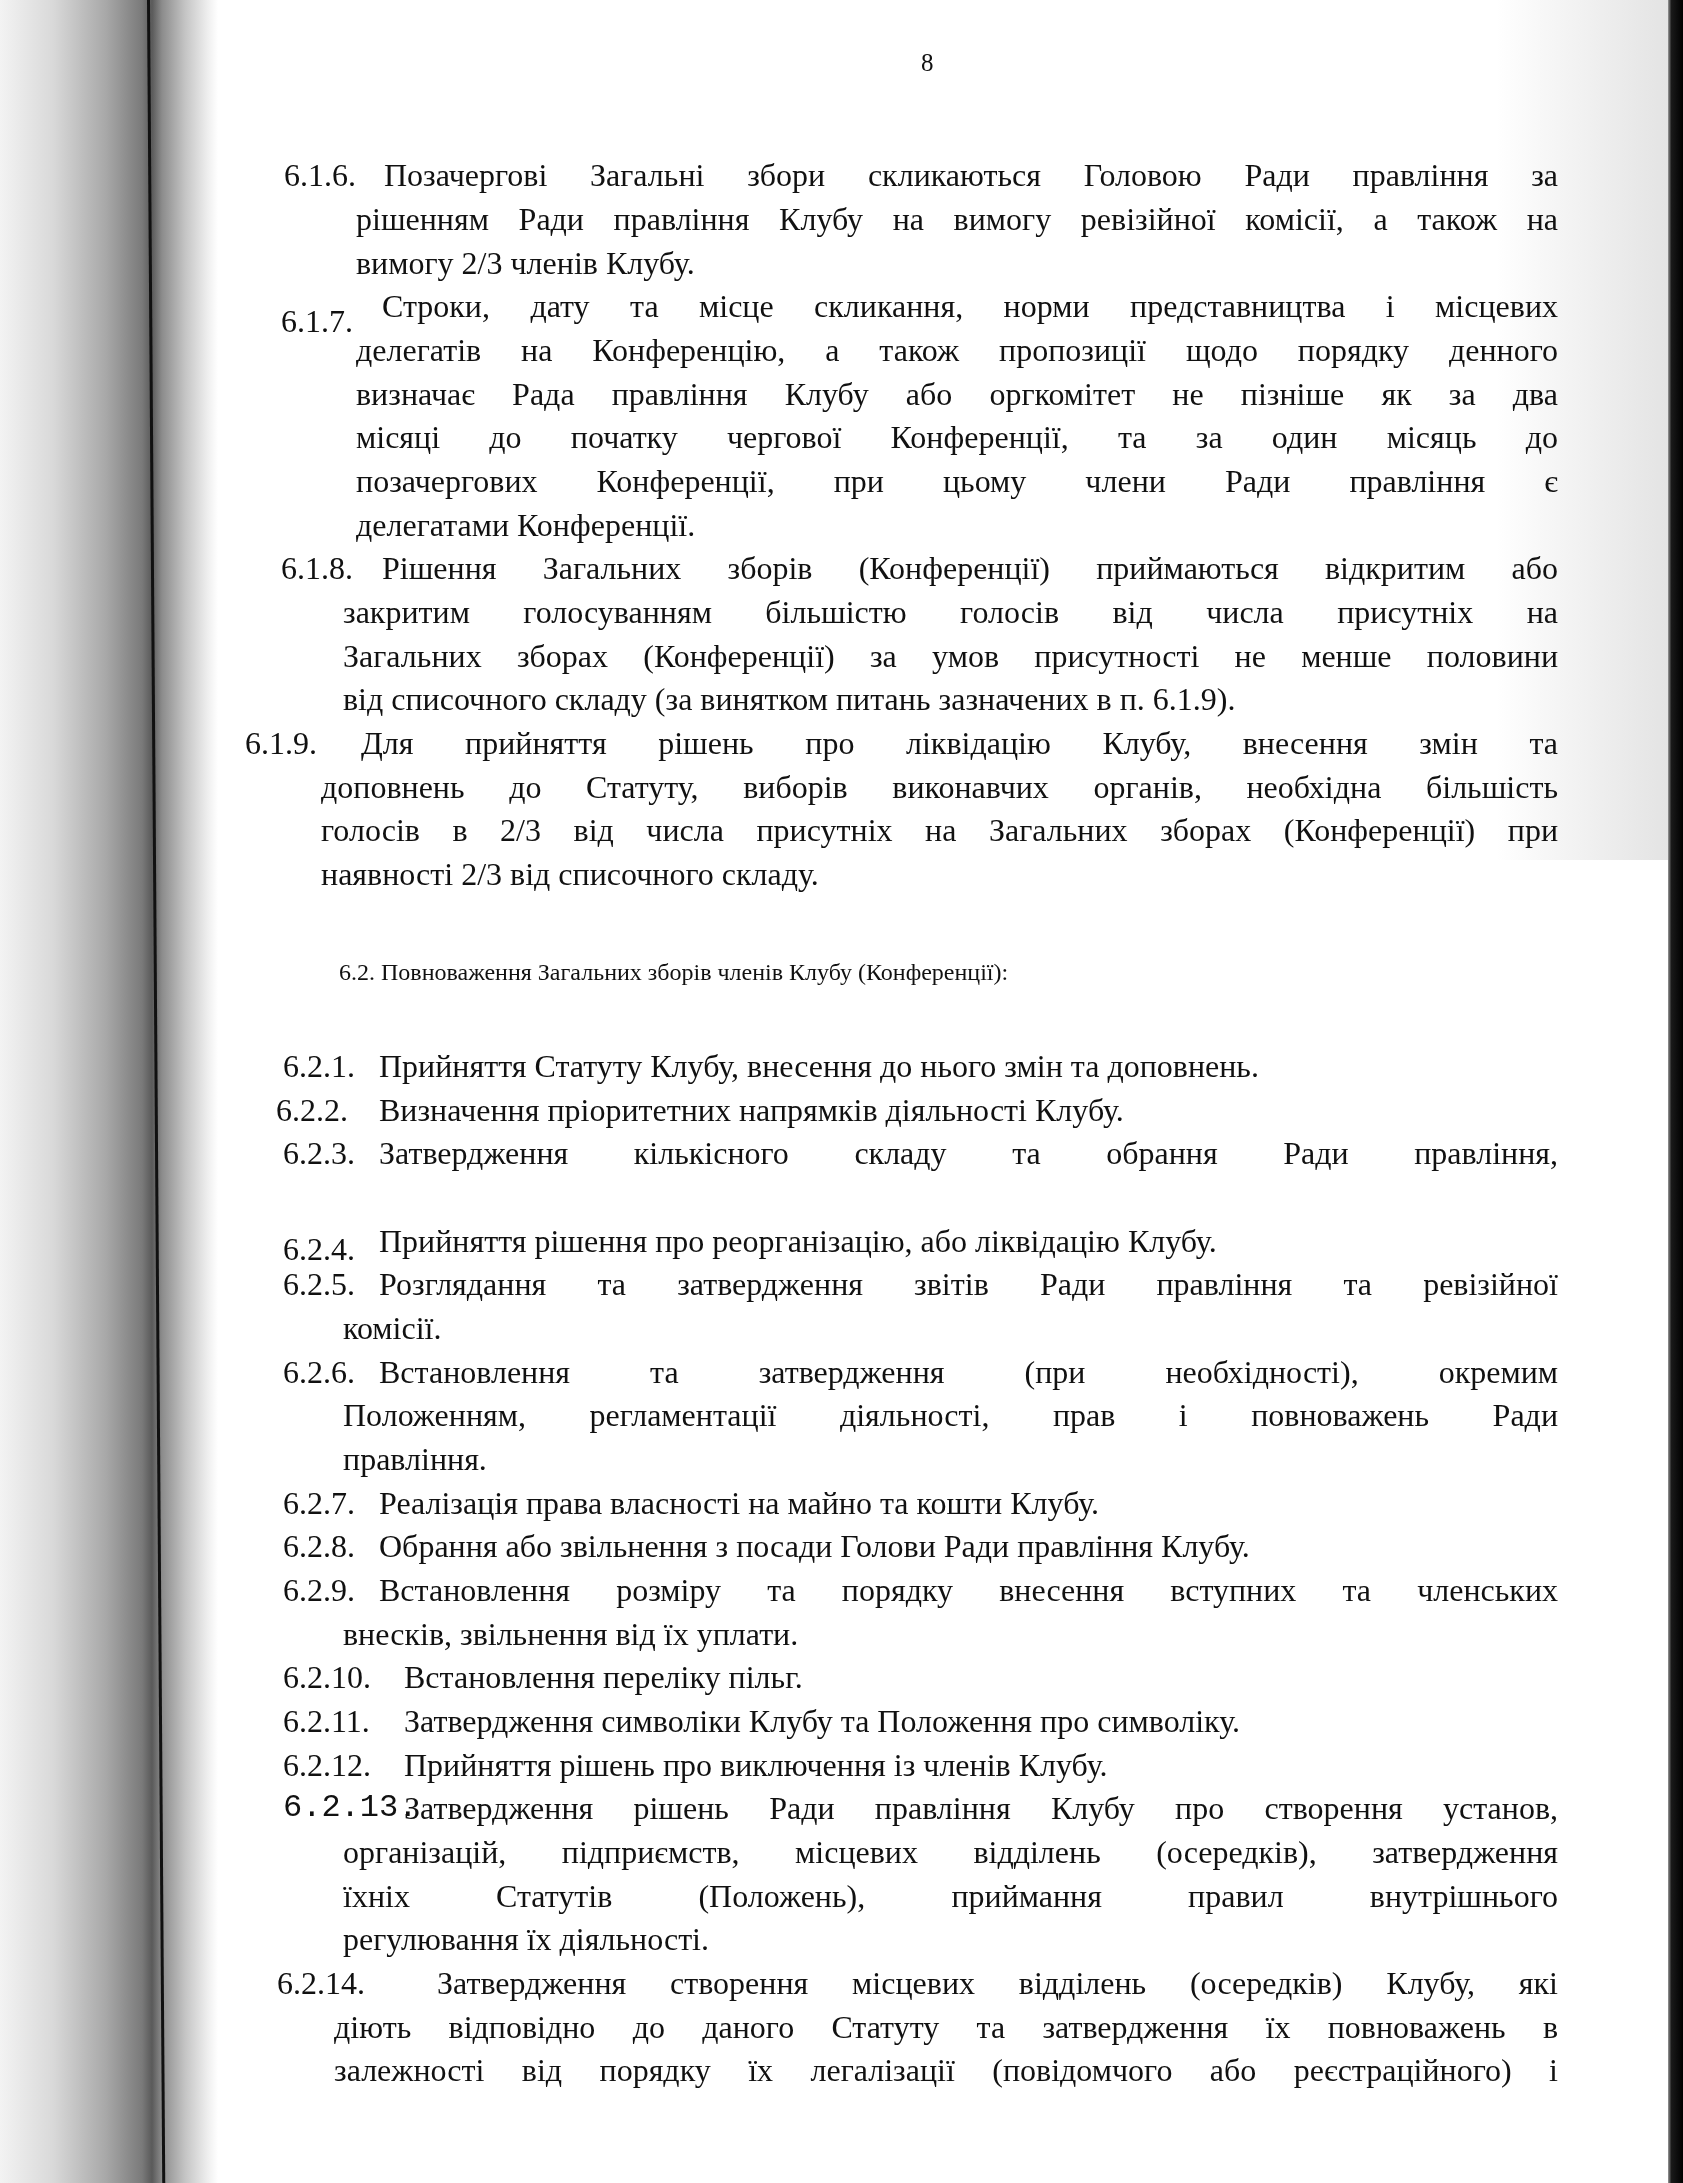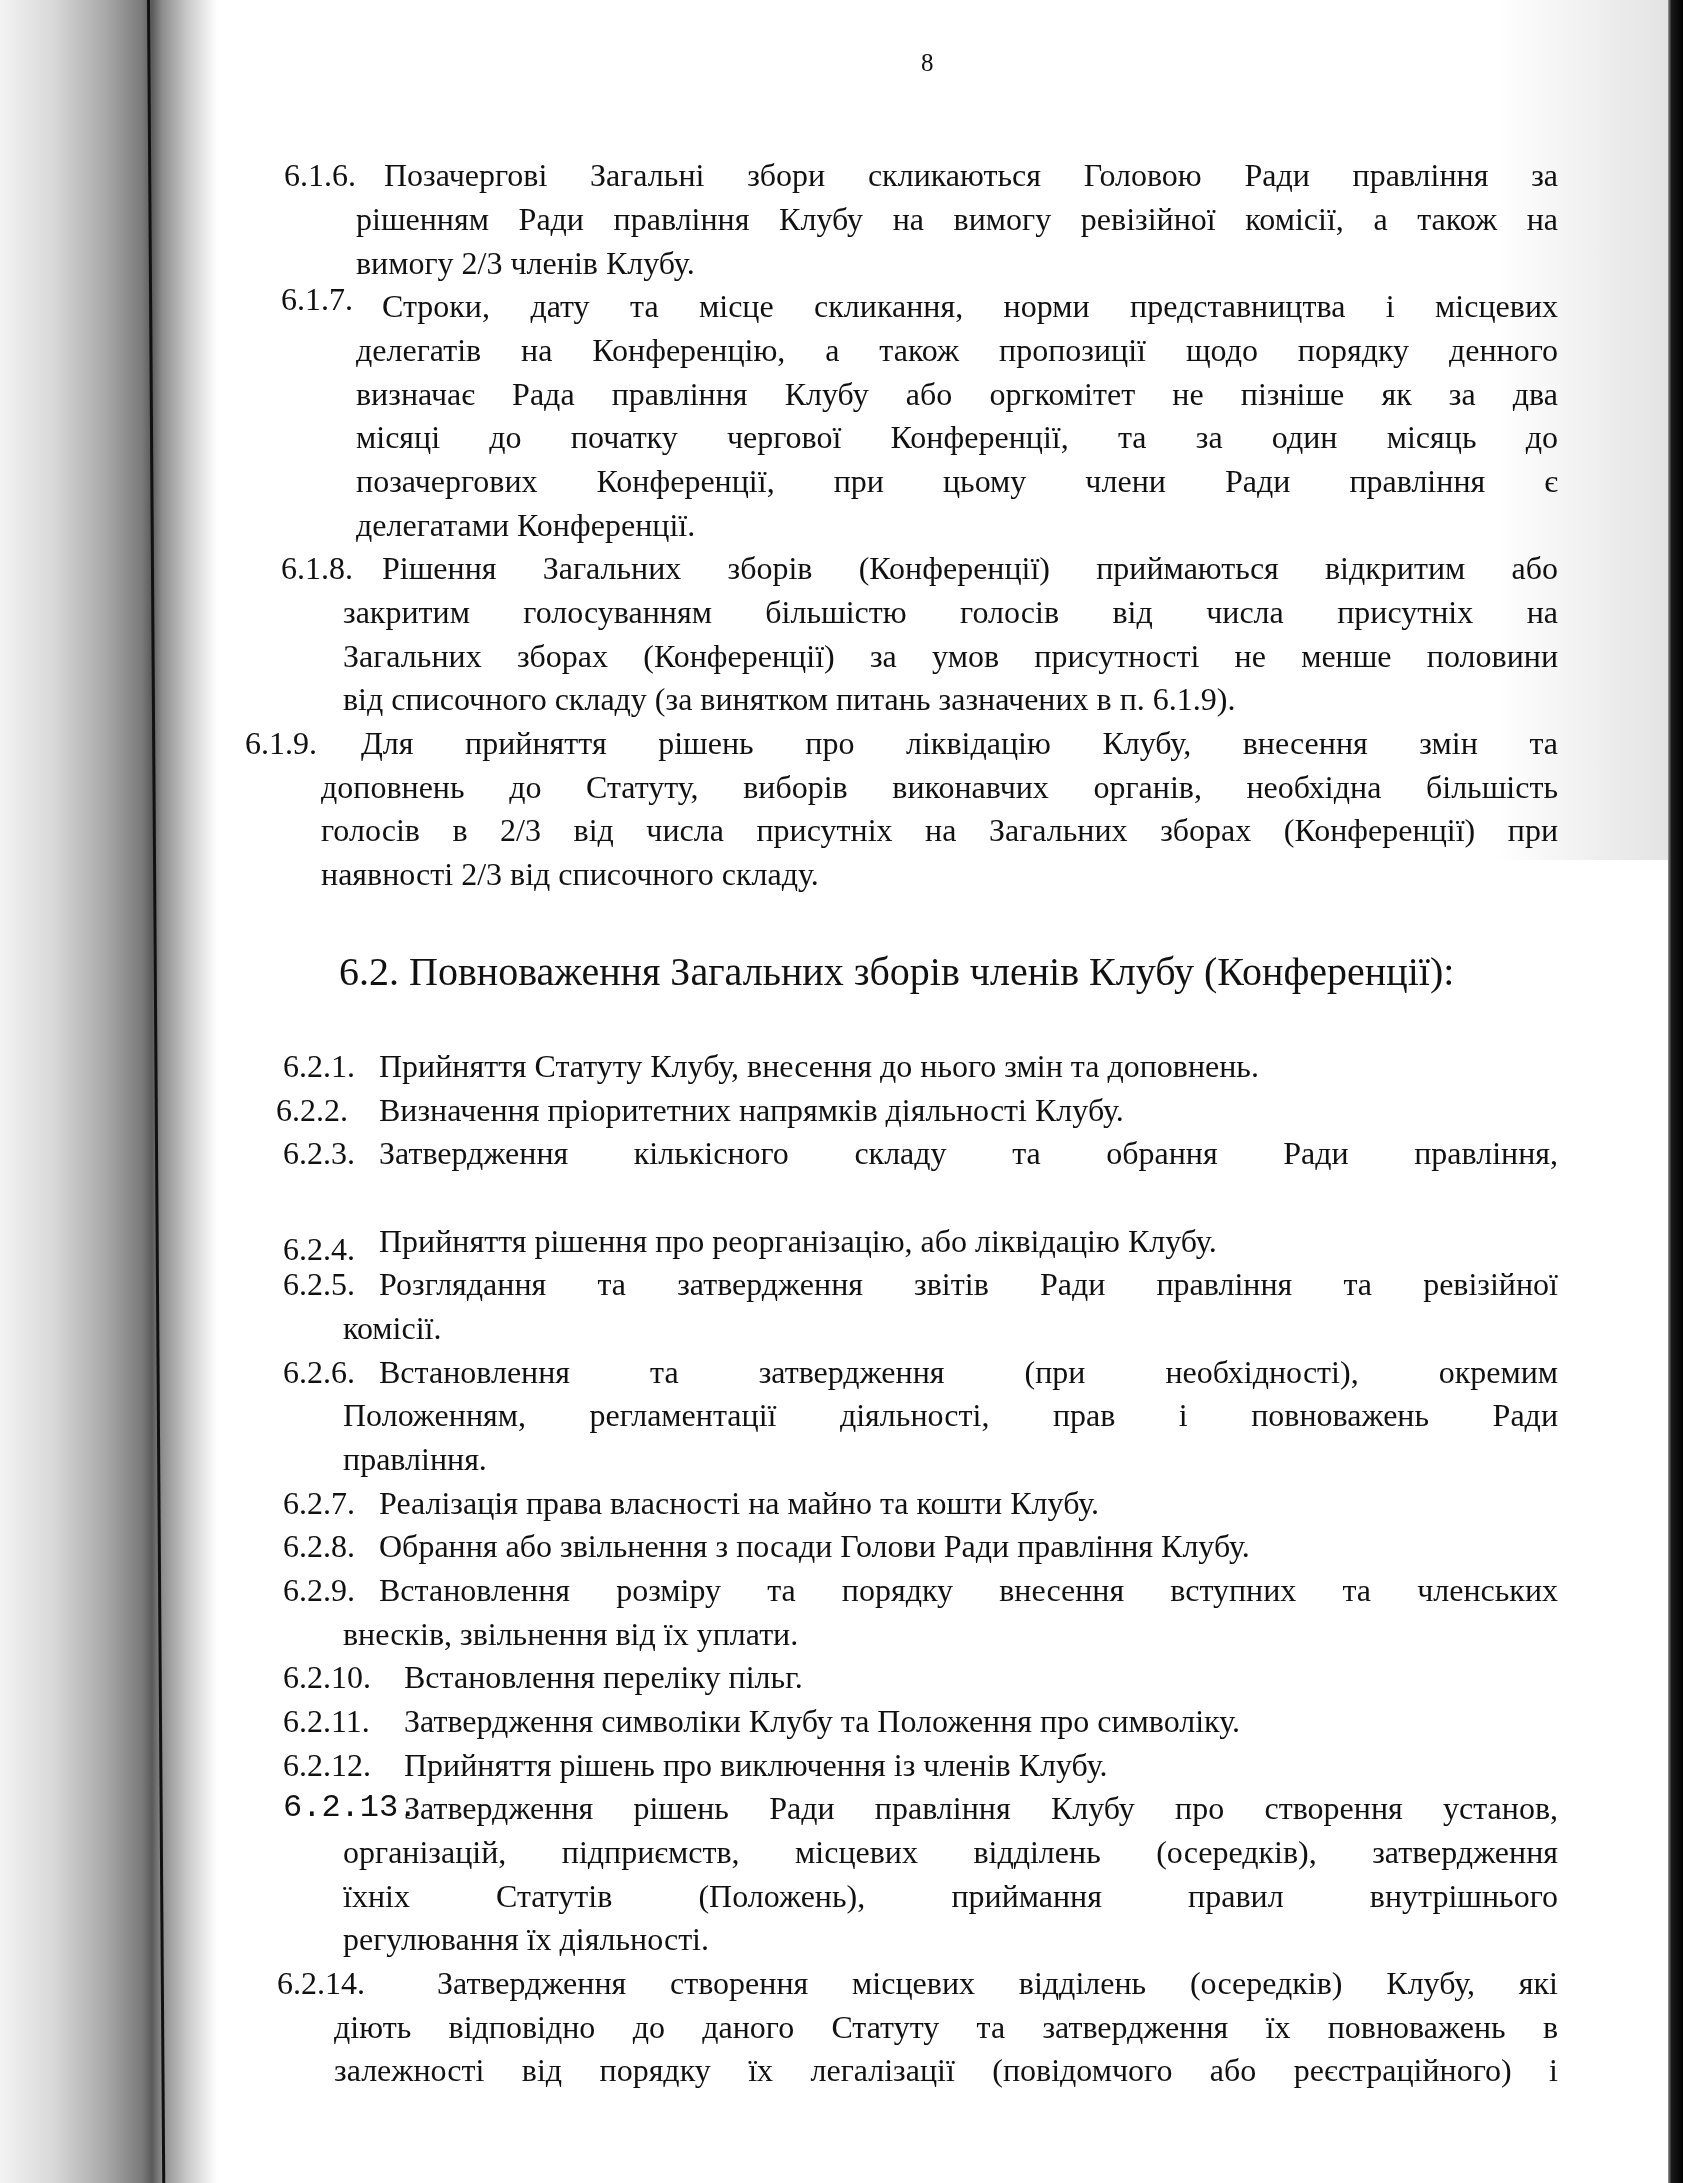--- a/index.html
+++ b/index.html
@@ -35,40 +35,40 @@
     position: absolute; left: 0; top: 0; width: 1683px; height: 2183px;
   }
   .clause {
     position: absolute;
     font-size: 32px; line-height: 44px;
     text-align: justify;
   }
   .justify { text-align: justify; text-align-last: justify; }
   .section-heading {
     position: absolute; left: 339px; top: 950px;
-    font-size: 40px; line-height: 44px; white-space: nowrap;
+    font-size: 24px; line-height: 44px; white-space: nowrap;
   }
 </style>
 </head>
 <body>
 
 <div class="binding-shadow"></div>
 <div class="fold-line"></div>
 <div class="page-curl"></div>
 <div class="right-edge"></div>
 
 <div class="page-number">8</div>
 
 <div class="doc" id="doc">
   <div class="section-heading">6.2.  Повноваження Загальних зборів членів Клубу (Конференції):</div>
 <div class="clause" style="left: 284px; top: 153px; white-space: nowrap;">6.1.6.</div>
     <div class="clause justify" style="left: 384px; top: 153px; width: 1174px;">Позачергові Загальні збори скликаються Головою Ради правління за</div>
     <div class="clause justify" style="left: 356px; top: 197px; width: 1202px;">рішенням Ради правління Клубу на вимогу ревізійної комісії, а також на</div>
     <div class="clause" style="left: 356px; top: 241px; width: 1202px; white-space: nowrap;">вимогу 2/3 членів Клубу.</div>
-    <div class="clause" style="left: 281px; top: 277px; white-space: nowrap;">6.1.7.</div>
+    <div class="clause" style="left: 281px; top: 299px; white-space: nowrap;">6.1.7.</div>
     <div class="clause justify" style="left: 382px; top: 284px; width: 1176px;">Строки, дату та місце скликання, норми представництва і місцевих</div>
     <div class="clause justify" style="left: 356px; top: 328px; width: 1202px;">делегатів на Конференцію, а також пропозиції щодо порядку денного</div>
     <div class="clause justify" style="left: 356px; top: 372px; width: 1202px;">визначає Рада правління Клубу або оргкомітет не пізніше як за два</div>
     <div class="clause justify" style="left: 356px; top: 415px; width: 1202px;">місяці до початку чергової Конференції, та за один місяць до</div>
     <div class="clause justify" style="left: 356px; top: 459px; width: 1202px;">позачергових Конференції, при цьому члени Ради правління є</div>
     <div class="clause" style="left: 356px; top: 503px; width: 1202px; white-space: nowrap;">делегатами Конференції.</div>
     <div class="clause" style="left: 281px; top: 546px; white-space: nowrap;">6.1.8.</div>
     <div class="clause justify" style="left: 382px; top: 546px; width: 1176px;">Рішення Загальних зборів (Конференції) приймаються відкритим або</div>
     <div class="clause justify" style="left: 343px; top: 590px; width: 1215px;">закритим голосуванням більшістю голосів від числа присутніх на</div>
     <div class="clause justify" style="left: 343px; top: 634px; width: 1215px;">Загальних зборах (Конференції) за умов присутності не менше половини</div>

